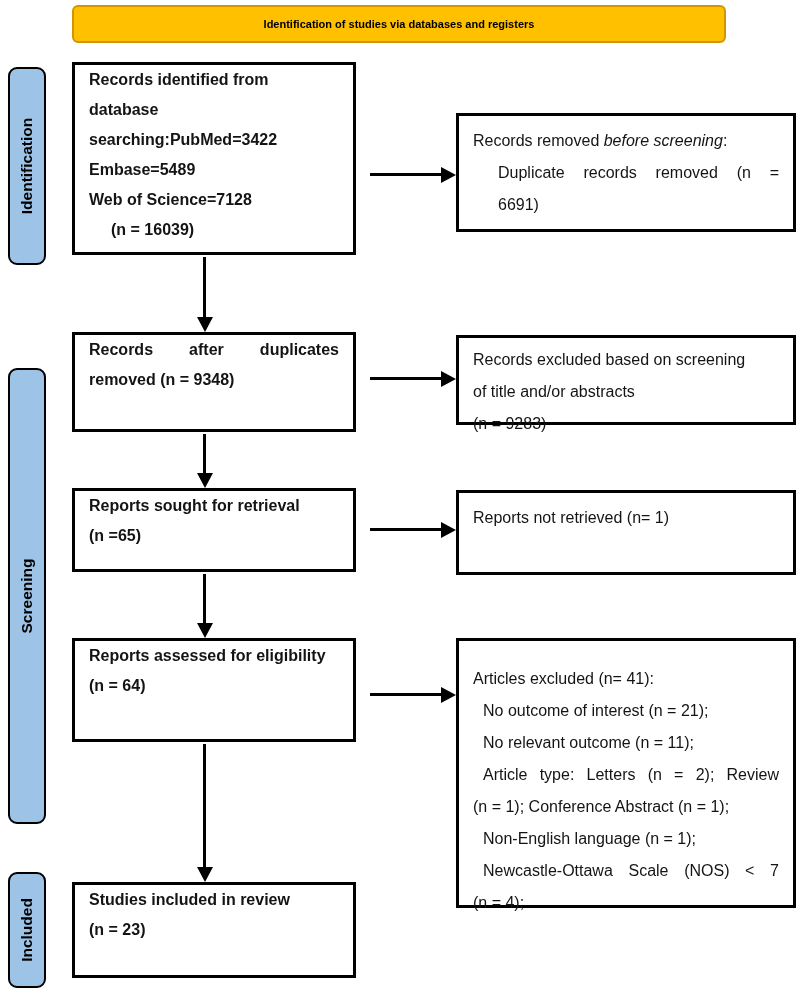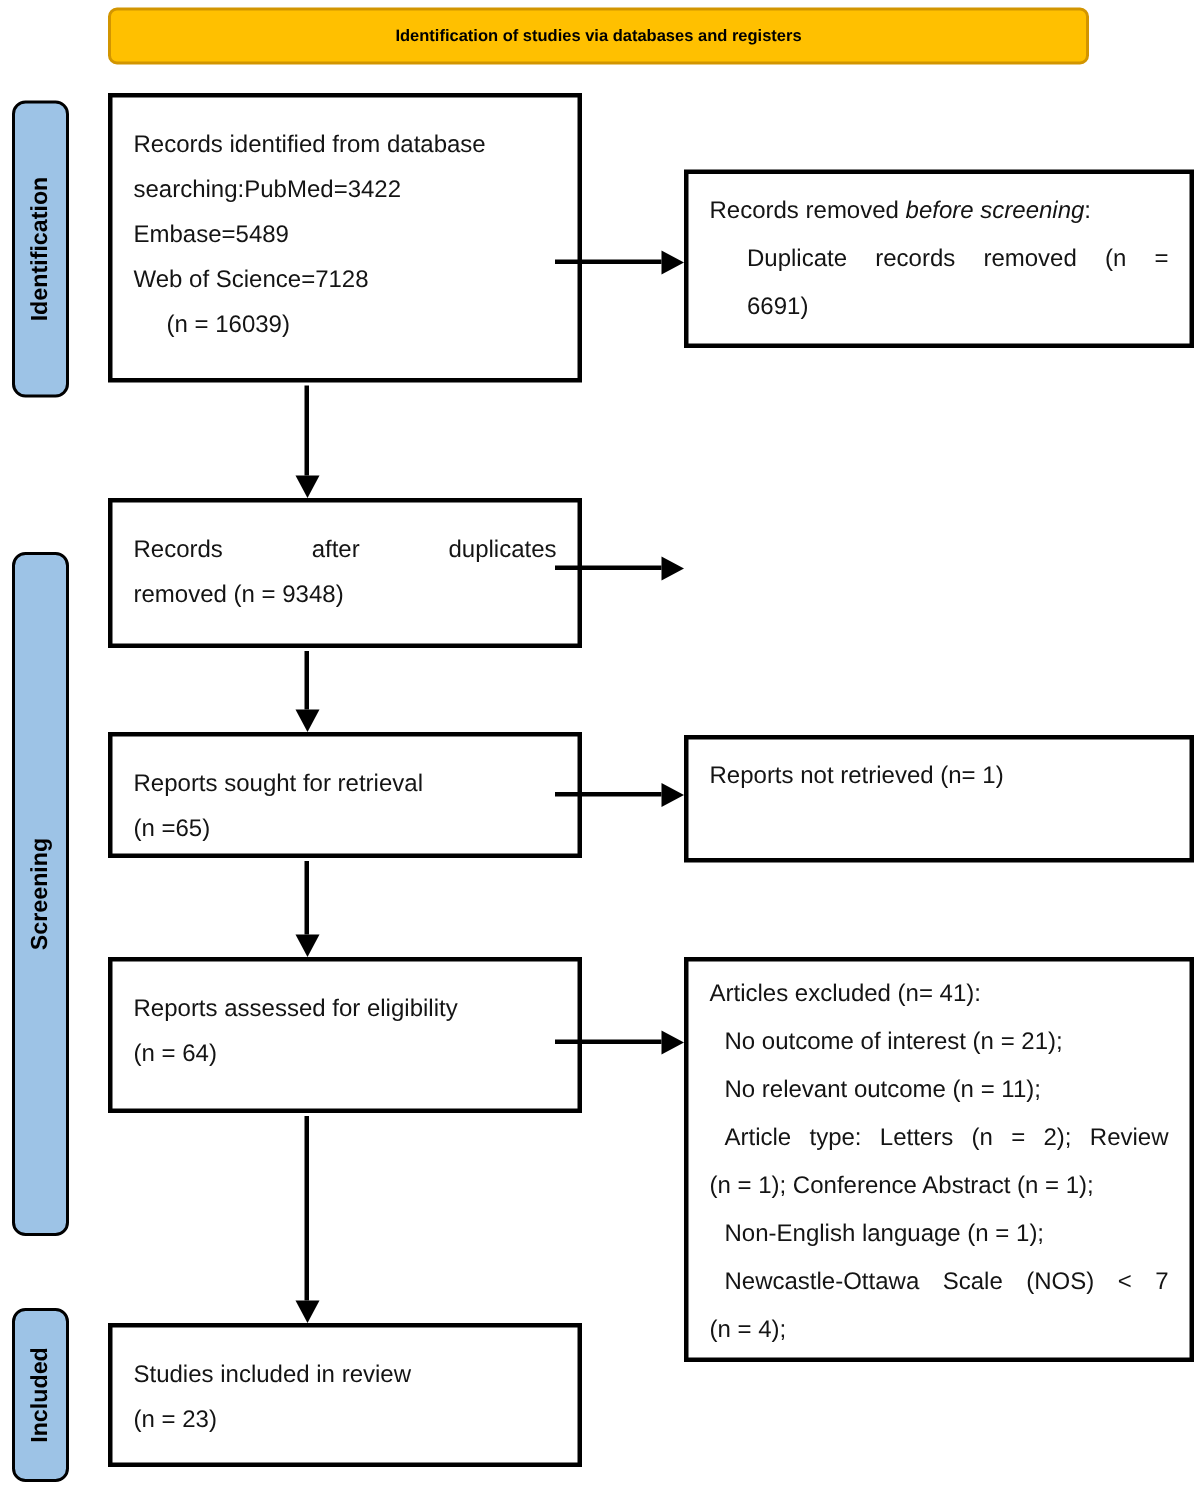--- a/index.html
+++ b/index.html
@@ -27,23 +27,23 @@
     position:absolute; top:50%; left:50%;
     transform:translate(-50%,-50%) rotate(-90deg);
     white-space:nowrap; font-weight:bold; font-size:15.5px; color:#000;
   }
   
   .box {
     position:absolute; box-sizing:border-box;
     border:3px solid #000; background:#fff;
     font-size:16px; color:#141414;
   }
-  .lbox { left:72px; width:316px; padding:17px 14px; line-height:30px; }
+  .lbox { left:72px; width:284px; padding:0 14px; line-height:30px;font-weight:bold; }
   .rbox { left:456px; width:340px; padding:9px 14px; line-height:32px; }
-  .rbox.tall { padding-top:6px; }
+  .rbox.tall { padding-top:22px; }
   .line { min-height:1em; }
   .jl   { text-align:justify; text-align-last:justify; }
   .split{ display:flex; justify-content:flex-start; }
   .ind22{ padding-left:22px; }
   .ind25{ padding-left:25px; }
   .ind10{ padding-left:10px; }
   
   .arrow-v { position:absolute; width:3px; background:#000; }
   .arrow-v::after {
     content:""; position:absolute; left:50%; bottom:-15px;
@@ -108,20 +108,25 @@
     <div class="line">Studies included in review</div>
     <div class="line">(n = 23)</div>
   </div>
 
   <div class="box rbox" style="top:113px;height:119px;">
     <div class="line"><span>Records removed </span><i>before screening</i><span>:</span></div>
     <div class="line jl ind25">Duplicate records removed (n =</div>
     <div class="line ind25">6691)</div>
   </div>
 
+  <div class="box rbox" style="top:335px;height:90px;padding-top:6px;">
+    <div class="line">Records excluded based on screening</div>
+    <div class="line">of title and/or abstracts</div>
+    <div class="line">(n = 9283)</div>
+  </div>
 
   <div class="box rbox" style="top:490px;height:85px;">
     <div class="line">Reports not retrieved (n= 1)</div>
   </div>
 
   <div class="box rbox tall" style="top:638px;height:270px;">
     <div class="line">Articles excluded (n= 41):</div>
     <div class="line ind10">No outcome of interest (n = 21);</div>
     <div class="line ind10">No relevant outcome (n = 11);</div>
     <div class="line ind10 jl">Article type: Letters (n = 2); Review</div>

